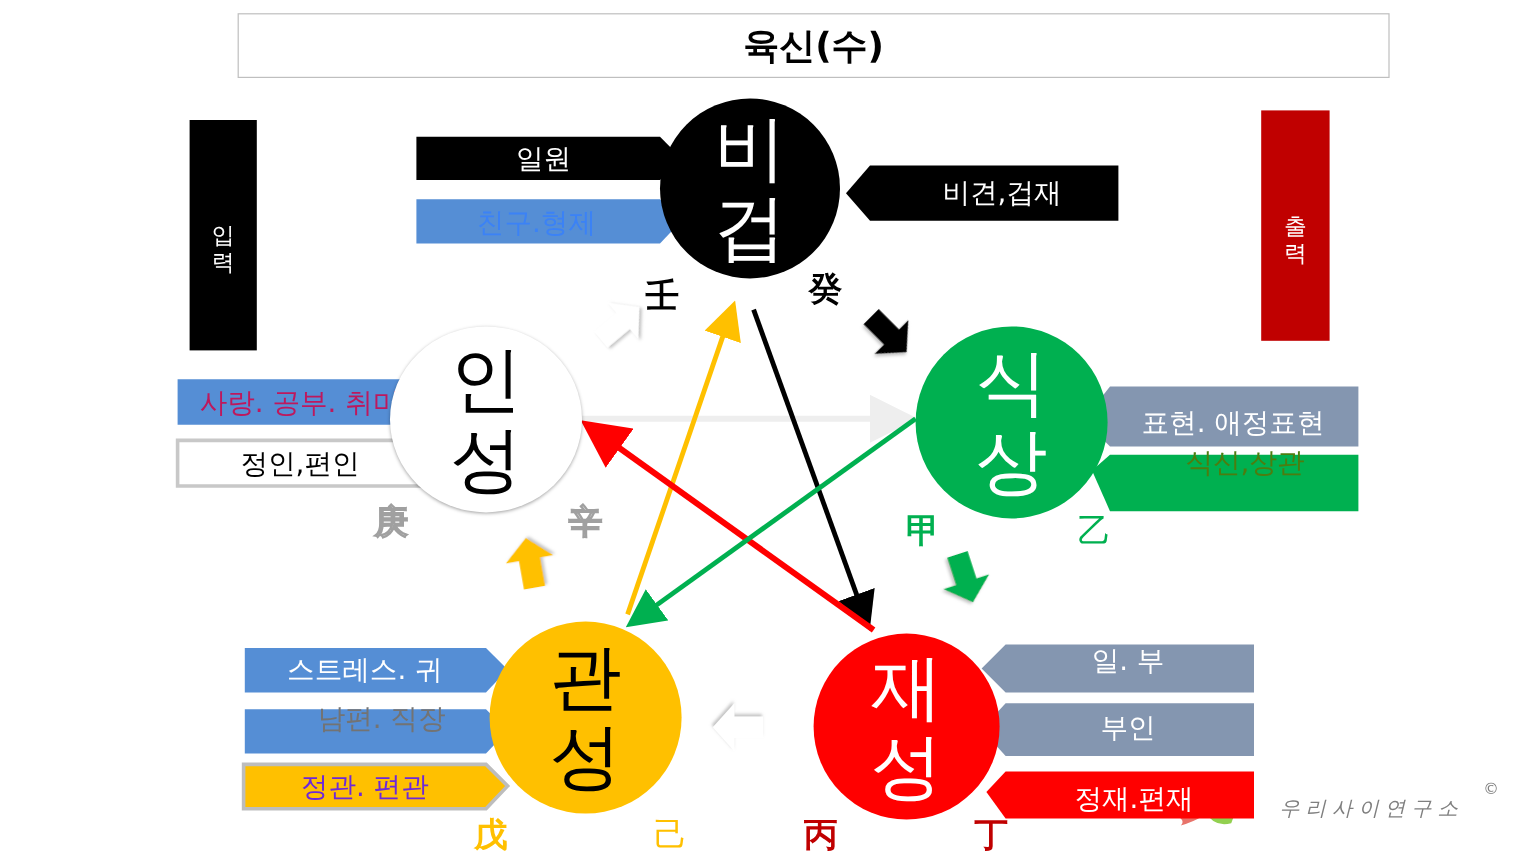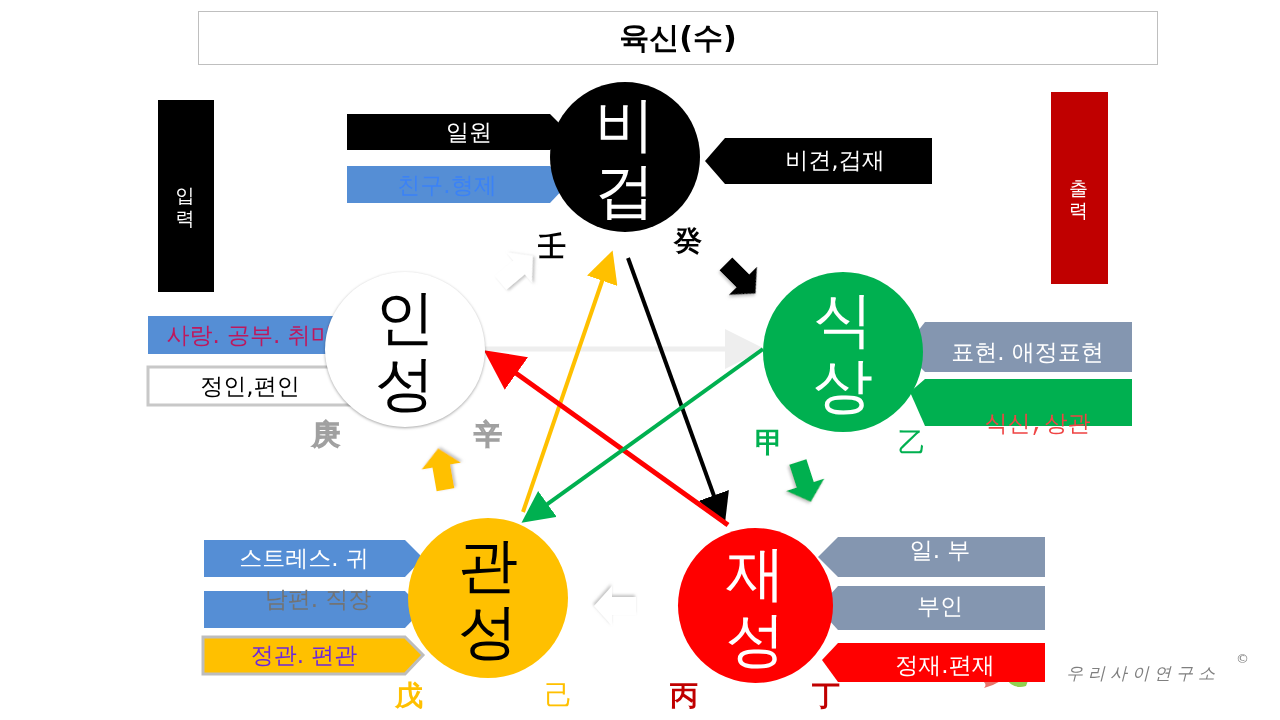--- a/index.html
+++ b/index.html
@@ -93,29 +93,29 @@
 
   <polygon points="204,540 405,540 423,558 405,577 204,577" fill="#558ed5"></polygon>
   <polygon points="204,591 405,591 423,609 405,628 204,628" fill="#558ed5"></polygon>
   <polygon points="203,637 405,637 423,655 405,674 203,674" fill="#ffc000" stroke="#bdbdbd" stroke-width="3"></polygon>
 
   <polygon points="1045,537 838,537 818,557 838,577 1045,577" fill="#8496b0"></polygon>
   <polygon points="1045,586 838,586 818,608 838,630 1045,630" fill="#8496b0"></polygon>
   <polygon points="1045,643 838,643 822,660 838,682 1045,682" fill="#ff0000"></polygon>
 </svg>
 
-<div class="abs tag" style="left:347px;top:110px;width:200px;color:#fff;padding-left:44px;">일원</div>
+<div class="abs tag" style="left:331px;top:110px;width:200px;color:#fff;padding-left:44px;">일원</div>
 <div class="abs tag" style="left:347px;top:163px;width:200px;color:#3b82f6;">친구.형제</div>
 <div class="abs tag" style="left:745px;top:138px;width:180px;color:#fff;">비견,겁재</div>
 
 <div class="abs tag" style="left:150px;top:313px;width:200px;color:#be185d;">사랑. 공부. 취미</div>
 <div class="abs tag" style="left:150px;top:364px;width:200px;color:#000;">정인,편인</div>
 
 <div class="abs tag" style="left:925px;top:330px;width:205px;color:#fff;">표현. 애정표현</div>
-<div class="abs tag" style="left:945px;top:401px;width:185px;color:#ef4444;font-family:Liberation Mono, monospace;">식신,상관</div>
+<div class="abs tag" style="left:945px;top:363px;width:185px;color:#4d7c0f;">식신,상관</div>
 
 <div class="abs tag" style="left:204px;top:536px;width:200px;color:#fff;">스트레스. 귀</div>
 <div class="abs tag" style="left:204px;top:577px;width:200px;color:#737373;padding-left:28px;">남편. 직장</div>
 <div class="abs tag" style="left:204px;top:633px;width:200px;color:#6d28d9;">정관. 편관</div>
 
 <div class="abs tag" style="left:840px;top:528px;width:200px;color:#fff;">일. 부</div>
 <div class="abs tag" style="left:840px;top:584px;width:200px;color:#fff;">부인</div>
 <div class="abs tag" style="left:845px;top:643px;width:200px;color:#fff;">정재.편재</div>
 
 <div class="abs circle" style="left:550px;top:82px;width:150px;height:150px;background:#000;color:#fff;">

